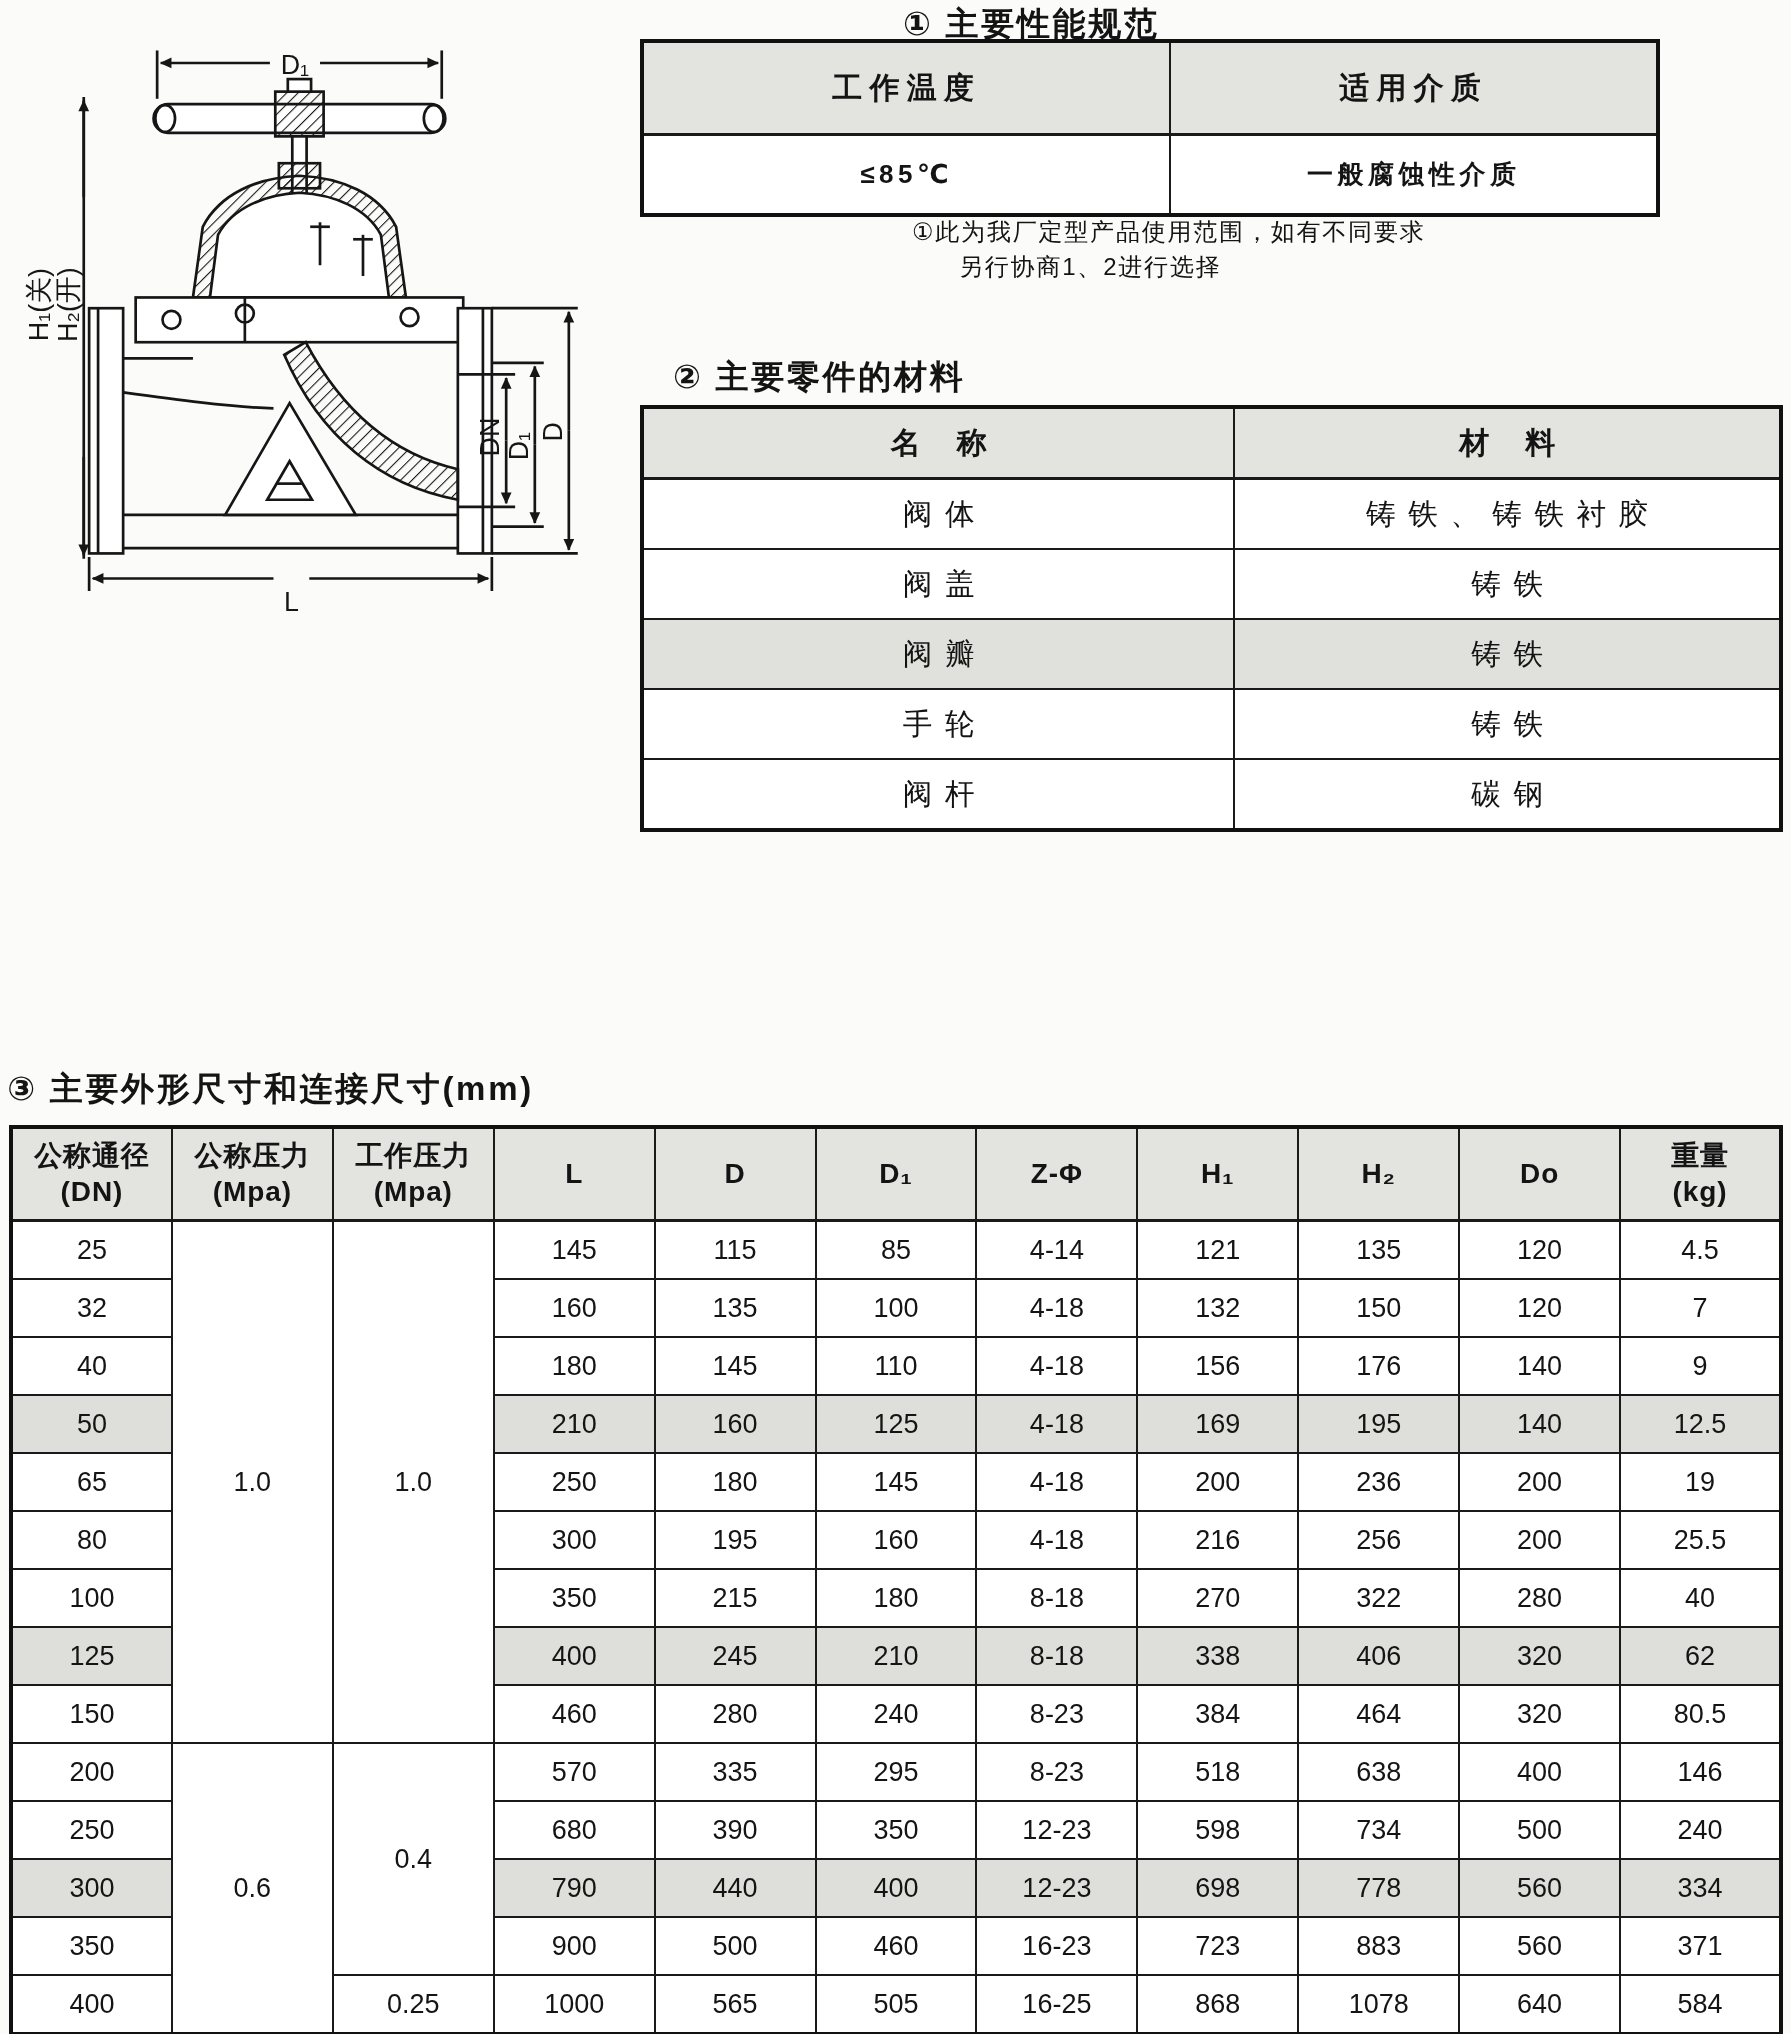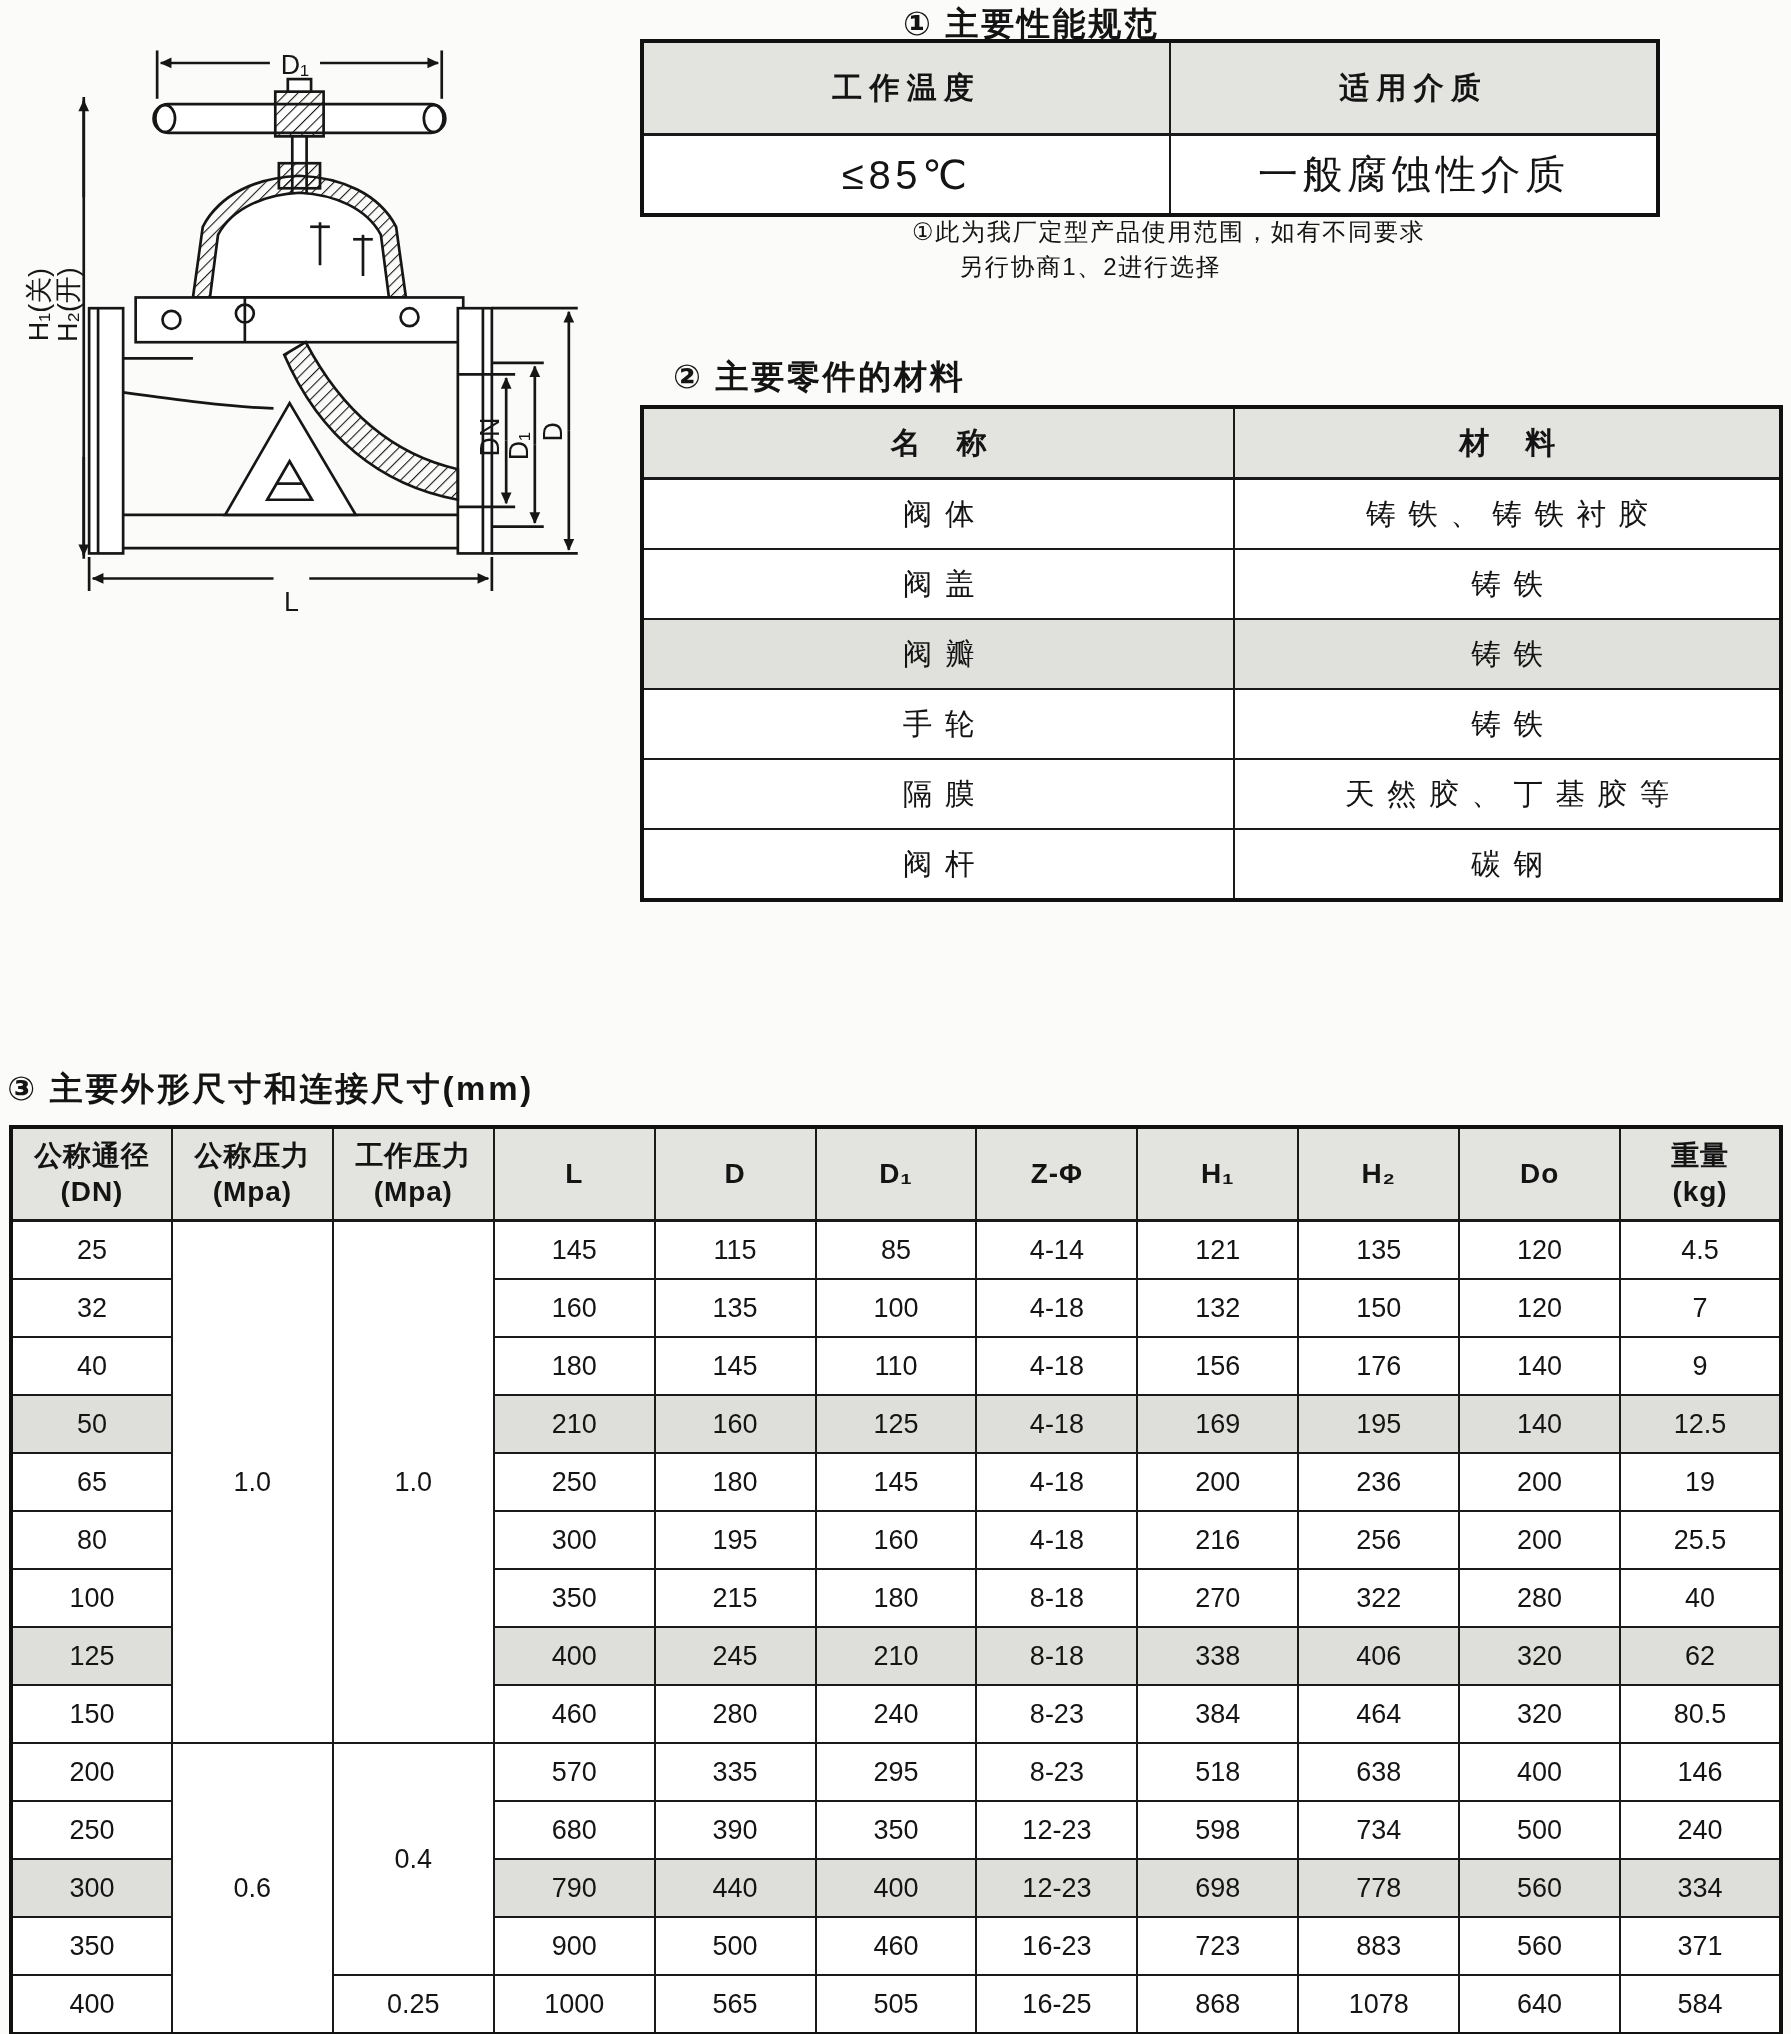--- a/index.html
+++ b/index.html
@@ -8,21 +8,21 @@
     font-family:"Liberation Sans","DejaVu Sans",sans-serif; color:#141414; overflow:hidden;
   }
   .section-title { position:absolute; font-size:33px; font-weight:bold; letter-spacing:2.7px; white-space:nowrap; }
   table { border-collapse:collapse; background:#fff; }
   th,td { border:2.7px solid #1a1a1a; text-align:center; vertical-align:middle; }
   .perf-table,.mat-table,.dim-table { position:absolute; border:4.5px solid #111; }
   th { background:#e3e3e0; font-weight:bold; border-bottom-width:3.6px; }
 
   .perf-table { left:640px; top:39px; width:1020px; }
   .perf-table th { height:88px; font-size:30px; letter-spacing:7.2px; }
-  .perf-table td { height:75px; font-size:40px; letter-spacing:4.5px; }
+  .perf-table td { height:75px; font-size:26px; letter-spacing:4.5px;font-weight:bold; }
 
   .note { position:absolute; left:912px; top:215px; font-size:24px; line-height:1.45; letter-spacing:1.8px; }
   .note .line2 { padding-left:47px; }
 
   .mat-table { left:640px; top:405px; width:1143px; }
   .mat-table th { height:66px; font-size:30px; letter-spacing:36px; text-indent:36px; }
   .mat-table td { height:66px; font-size:29.6px; letter-spacing:12.5px; text-indent:12.5px; }
   .mat-table tr.shaded td { background:#e0e0dd; }
 
   .dim-table { left:9px; top:1125px; width:1774px; table-layout:fixed; }
@@ -169,24 +169,20 @@
       <td>阀盖</td>
       <td>铸铁</td>
     </tr>
     <tr class="shaded">
       <td>阀瓣</td>
       <td>铸铁</td>
     </tr>
     <tr>
       <td>手轮</td>
       <td>铸铁</td>
-    </tr>
-    <tr>
-      <td>隔膜</td>
-      <td>天然胶、丁基胶等</td>
     </tr>
     <tr>
       <td>阀杆</td>
       <td>碳钢</td>
     </tr>
   </tbody>
     </table>
 
   <div class="section-title" style="left:7.2px; top:1039px;margin-top:28px;">③ 主要外形尺寸和连接尺寸(mm)</div>
 

